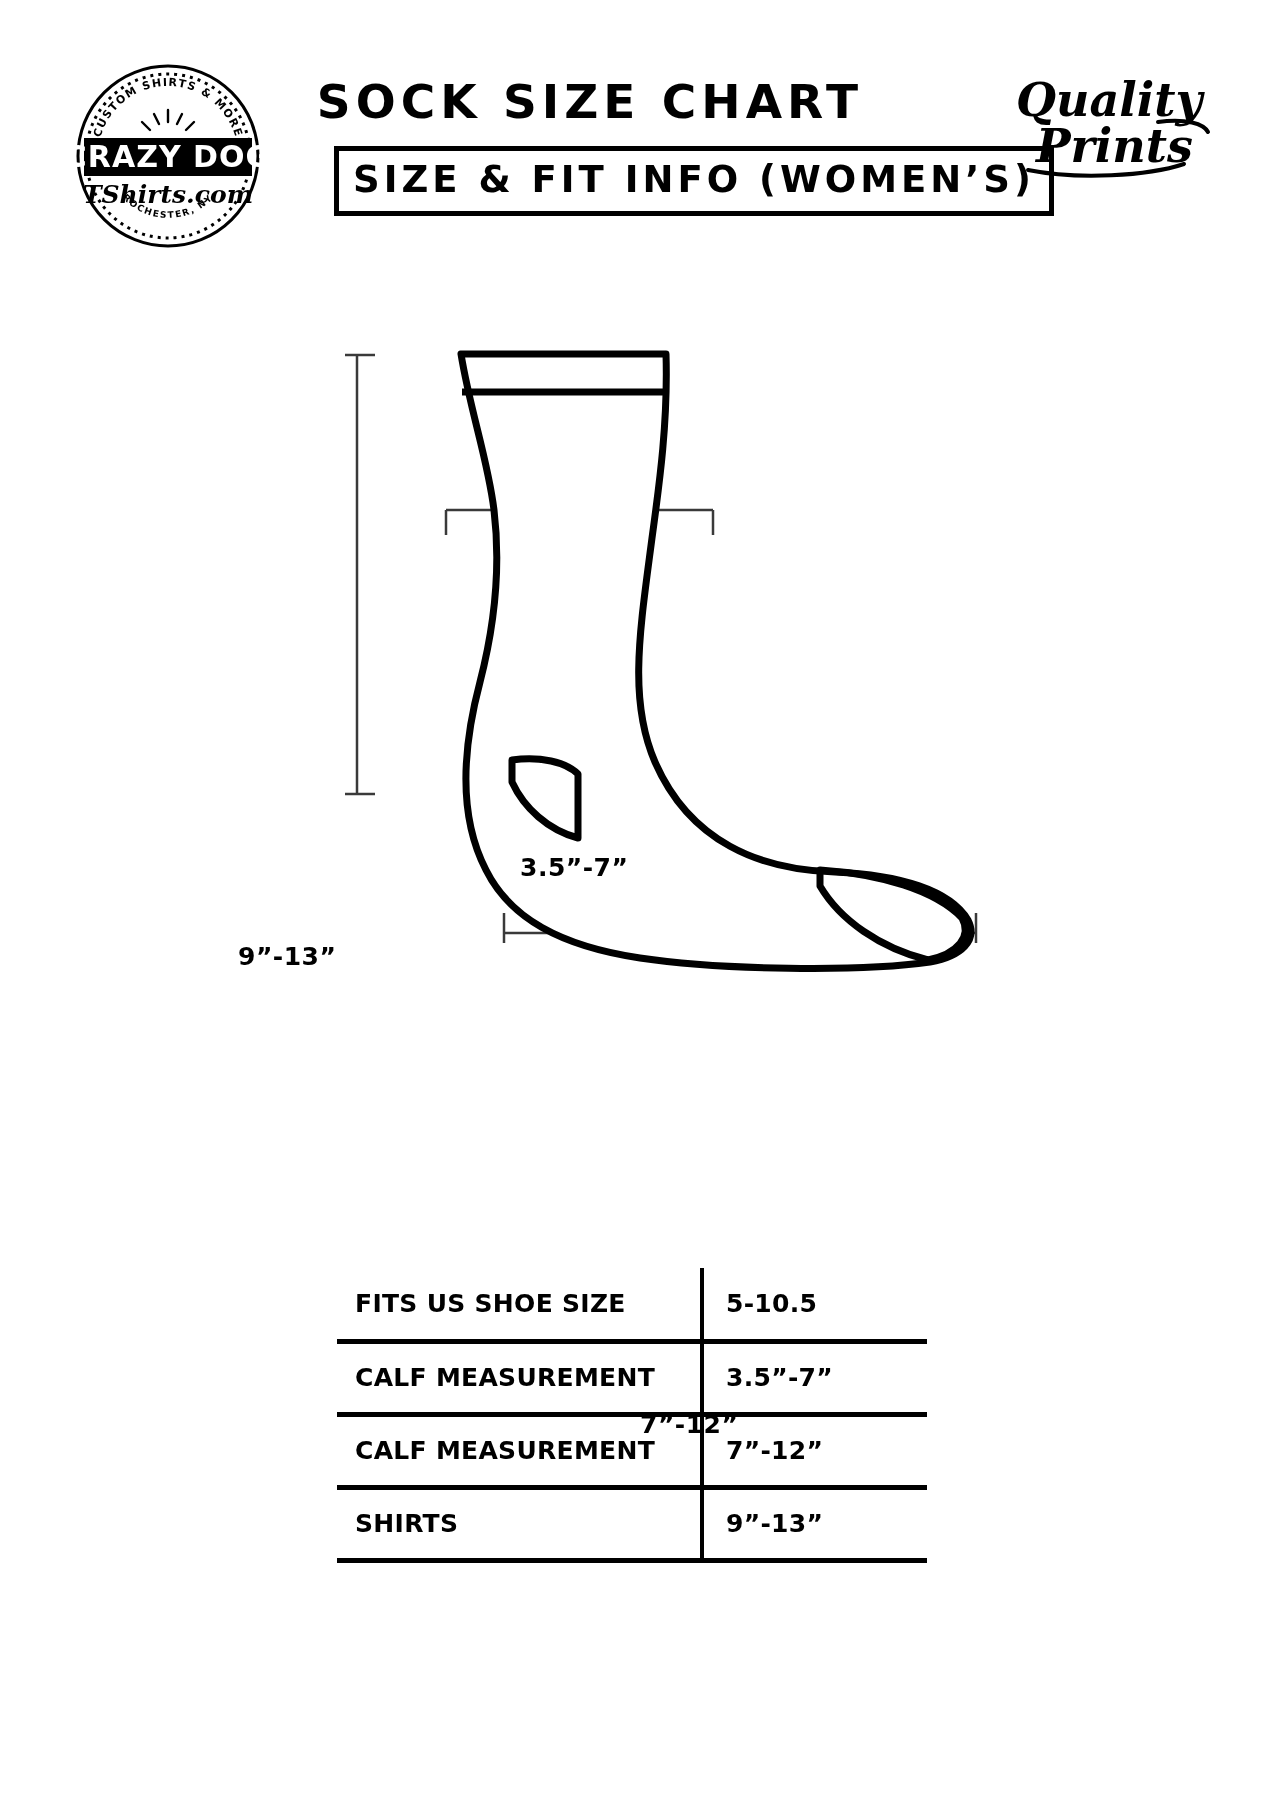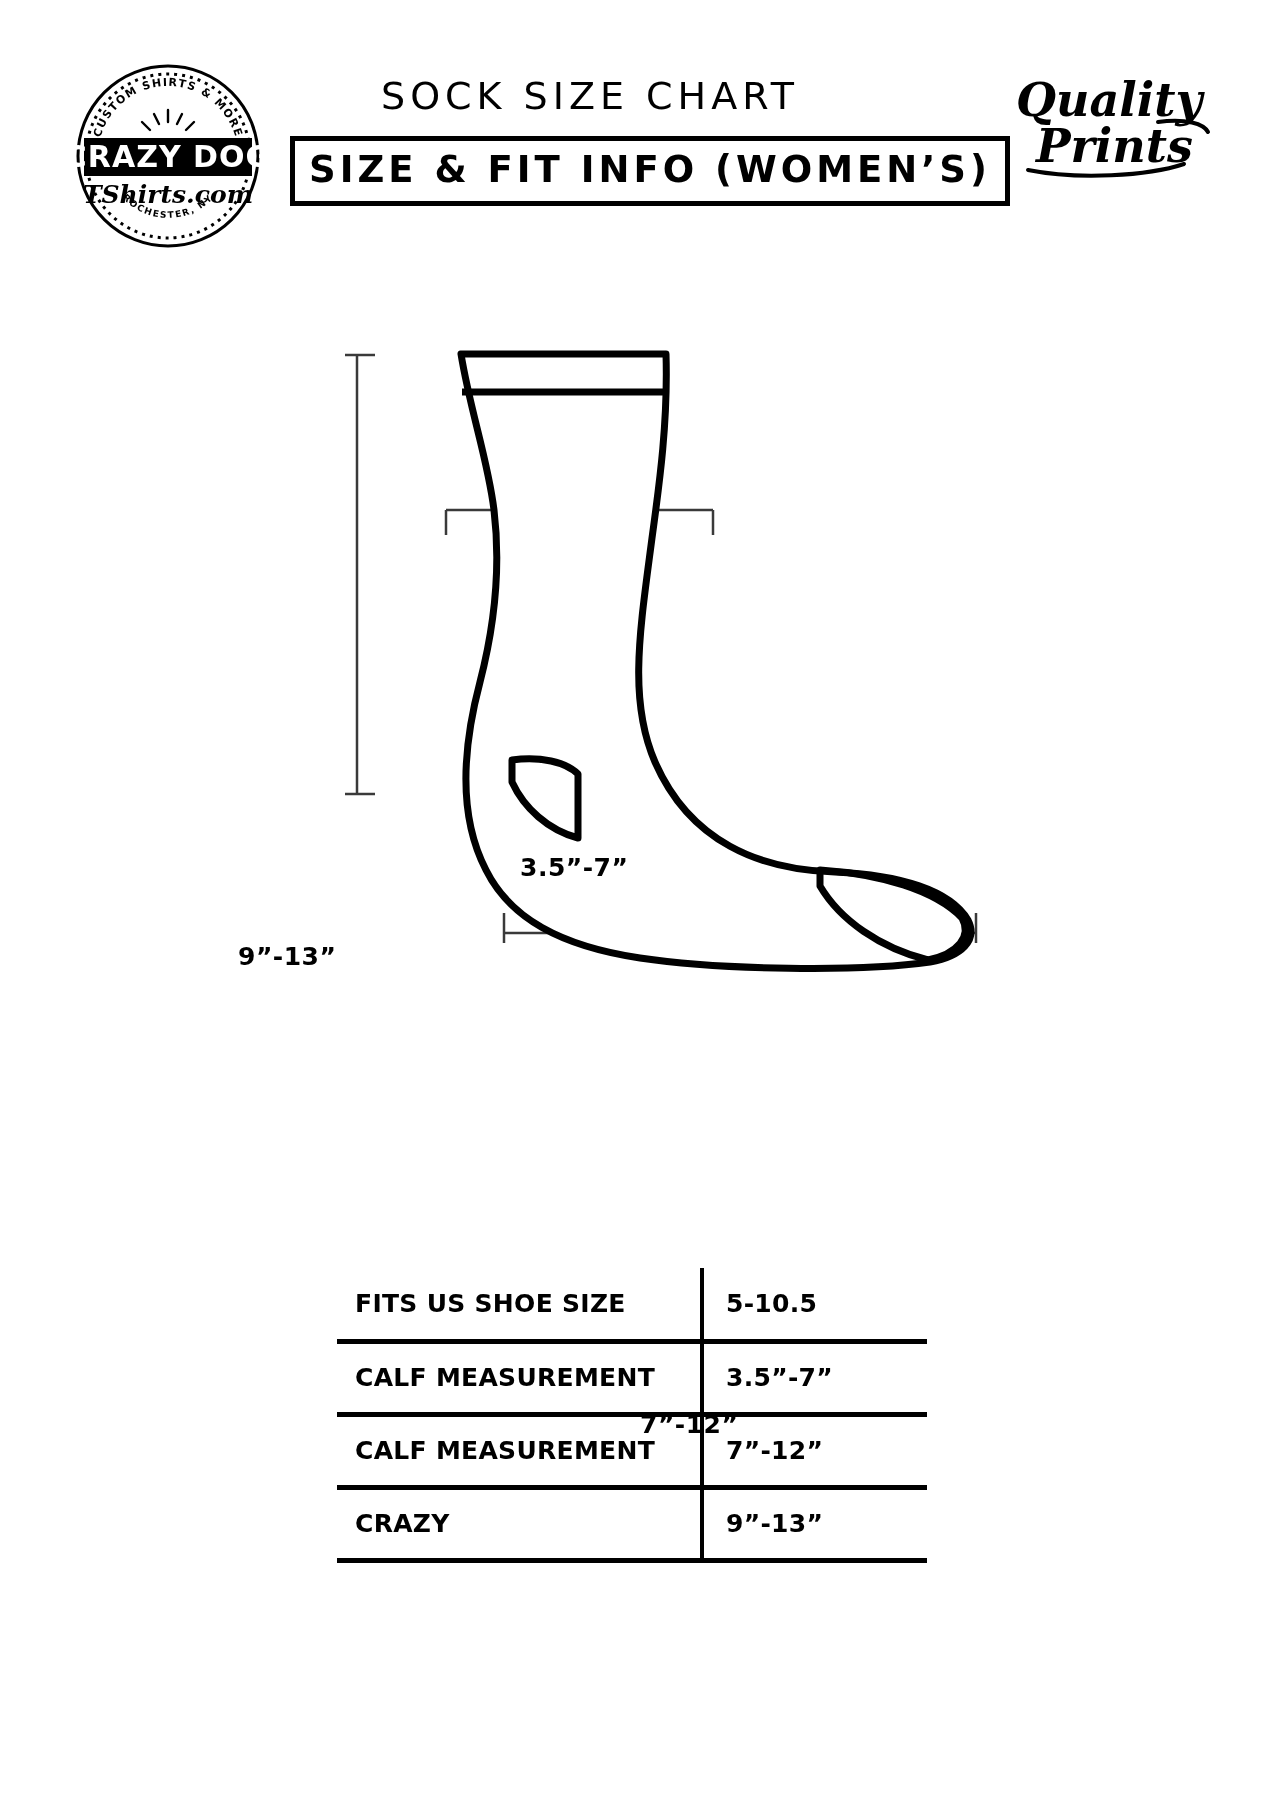--- a/index.html
+++ b/index.html
@@ -36,31 +36,32 @@
 
   .titles {
     position: absolute;
     left: 290px;
     top: 30px;
     width: 600px;
     text-align: center;
   }
   .main-title {
     font-family: "DejaVu Sans", sans-serif;
-    font-weight: normal;
-    font-size: 38px;
+    font-weight: bold;
+    font-size: 47px;
     letter-spacing: 5px;
     line-height: 1.1;
     white-space: nowrap;
   }
   .subtitle-box {
     margin-top: 18px;
     border: 5px solid #000;
     padding: 10px 14px 13px 14px;
     display: inline-block;
+    margin-left: 44px;
   }
   .subtitle {
     font-family: "DejaVu Sans", sans-serif;
     font-weight: bold;
     font-size: 37px;
     letter-spacing: 4px;
     line-height: 1;
     white-space: nowrap;
   }
 
@@ -231,17 +232,17 @@
     </tr>
     <tr>
       <td class="cell-label">CALF MEASUREMENT</td>
       <td class="cell-value">3.5”-7”</td>
     </tr>
     <tr>
       <td class="cell-label">CALF MEASUREMENT</td>
       <td class="cell-value">7”-12”</td>
     </tr>
     <tr>
-      <td class="cell-label">CRAZY</td>
+      <td class="cell-label">SHIRTS</td>
       <td class="cell-value">9”-13”</td>
     </tr>
   </tbody>
 </table>
 
 </body></html>

